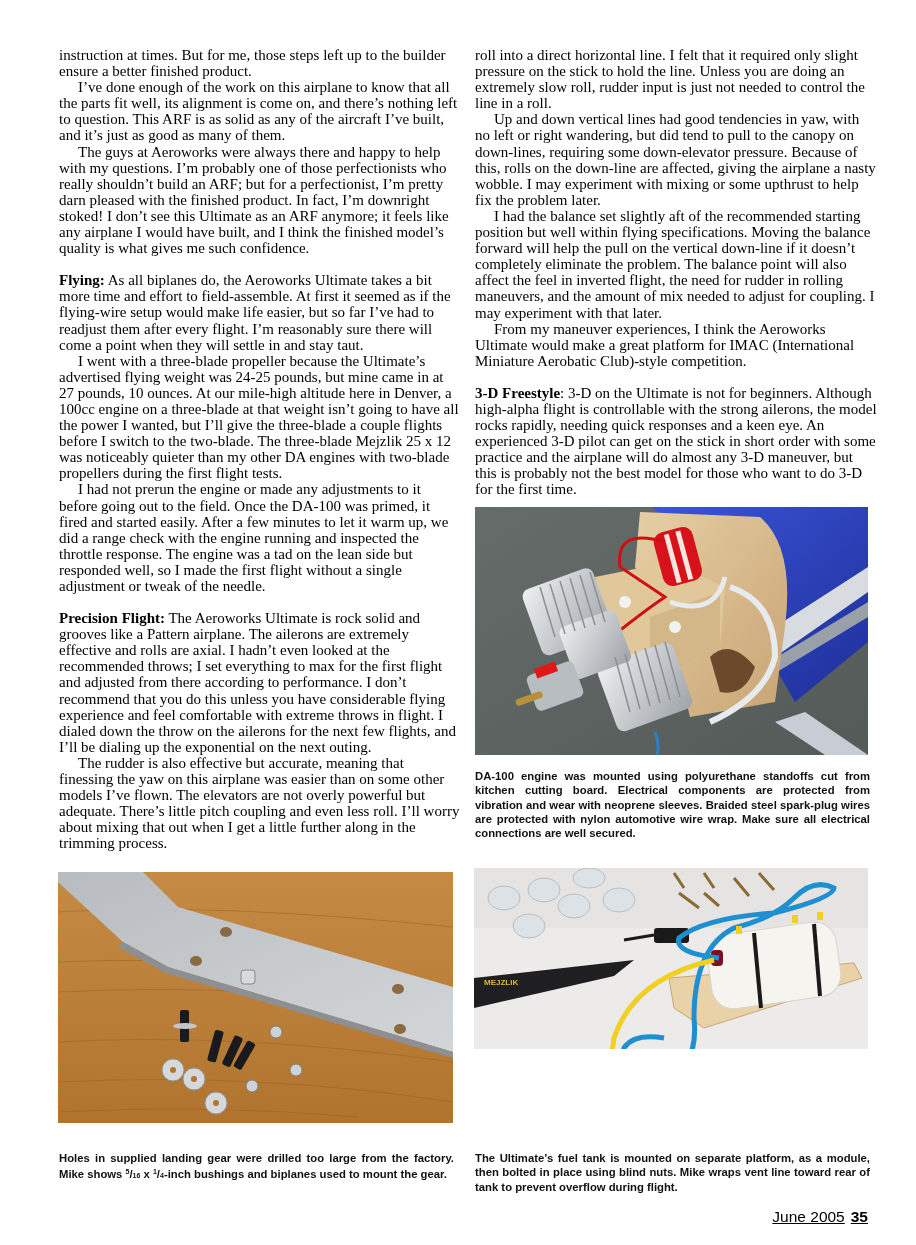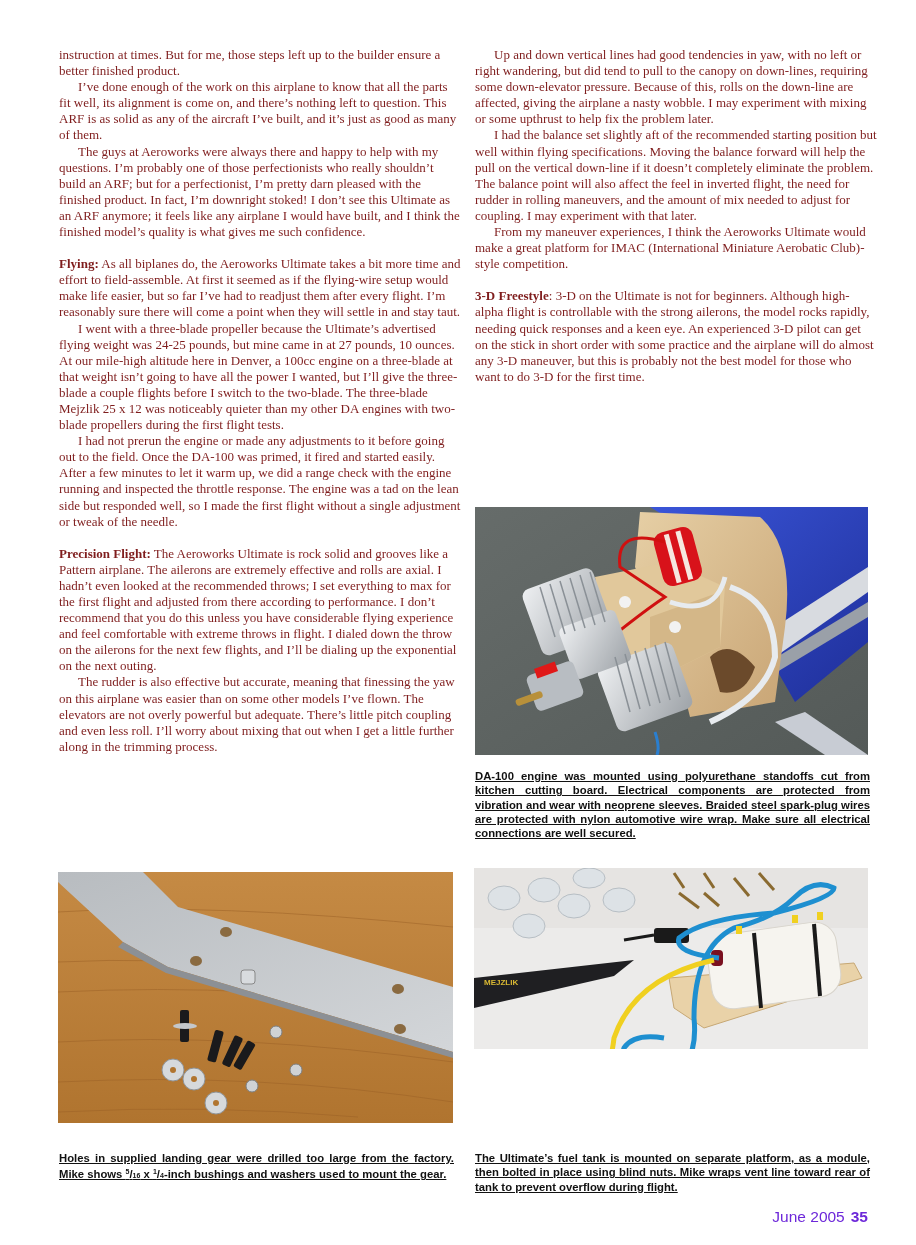--- a/index.html
+++ b/index.html
@@ -1,22 +1,22 @@
 <!DOCTYPE html>
 <html><head>
 <meta charset="utf-8">
 <style>
   html, body { margin: 0; padding: 0; background: #ffffff; }
   body { width: 916px; height: 1245px; position: relative; overflow: hidden; }
   .col {
     position: absolute;
     font-family: "Liberation Serif", serif;
-    font-size: 13px;
+    font-size: 15px;
     line-height: 16.1px;
-    color: #7f1d1d;
+    color: #000000;
     text-align: left;
   }
   .col-left { left: 59px; top: 47px; width: 402px; }
   .col-right { left: 475px; top: 47px; width: 402px; }
   .col p { margin: 0; }
   .col p.indent { text-indent: 19px; }
   .col p.gap { margin-top: 16px; }
   .col b { font-weight: bold; }
 
   .photo {
@@ -24,50 +24,51 @@
     overflow: hidden;
   }
   .caption {
     position: absolute;
     font-family: "Liberation Sans", sans-serif;
     font-weight: bold;
     font-size: 11.3px;
     line-height: 14.3px;
     color: #111111;
     text-align: justify;
-    text-decoration: underline;
   }
   .caption sup, .caption sub { font-size: 7px; }
   .caption sup { vertical-align: 4px; }
   .caption sub { vertical-align: 0; }
 
   .footer {
     position: absolute;
     right: 48px; top: 1208px;
     font-family: "Liberation Sans", sans-serif;
     font-size: 15.5px;
-    color: #6d28d9;
+    color: #000000;
+    text-decoration: underline;
   }
   .footer .page { font-weight: bold; margin-left: 6px; }
 </style>
 </head>
 <body>
 
 <div class="col col-left">
   <p>instruction at times. But for me, those steps left up to the builder ensure a better finished product.</p>
   <p class="indent">I’ve done enough of the work on this airplane to know that all the parts fit well, its alignment is come on, and there’s nothing left to question. This ARF is as solid as any of the aircraft I’ve built, and it’s just as good as many of them.</p>
   <p class="indent">The guys at Aeroworks were always there and happy to help with my questions. I’m probably one of those perfectionists who really shouldn’t build an ARF; but for a perfectionist, I’m pretty darn pleased with the finished product. In fact, I’m downright stoked! I don’t see this Ultimate as an ARF anymore; it feels like any airplane I would have built, and I think the finished model’s quality is what gives me such confidence.</p>
   <p class="gap"><b>Flying:</b><span> As all biplanes do, the Aeroworks Ultimate takes a bit more time and effort to field-assemble. At first it seemed as if the flying-wire setup would make life easier, but so far I’ve had to readjust them after every flight. I’m reasonably sure there will come a point when they will settle in and stay taut.</span></p>
   <p class="indent">I went with a three-blade propeller because the Ultimate’s advertised flying weight was 24-25 pounds, but mine came in at 27 pounds, 10 ounces. At our mile-high altitude here in Denver, a 100cc engine on a three-blade at that weight isn’t going to have all the power I wanted, but I’ll give the three-blade a couple flights before I switch to the two-blade. The three-blade Mejzlik 25 x 12 was noticeably quieter than my other DA engines with two-blade propellers during the first flight tests.</p>
   <p class="indent">I had not prerun the engine or made any adjustments to it before going out to the field. Once the DA-100 was primed, it fired and started easily. After a few minutes to let it warm up, we did a range check with the engine running and inspected the throttle response. The engine was a tad on the lean side but responded well, so I made the first flight without a single adjustment or tweak of the needle.</p>
   <p class="gap"><b>Precision Flight:</b><span> The Aeroworks Ultimate is rock solid and grooves like a Pattern airplane. The ailerons are extremely effective and rolls are axial. I hadn’t even looked at the recommended throws; I set everything to max for the first flight and adjusted from there according to performance. I don’t recommend that you do this unless you have considerable flying experience and feel comfortable with extreme throws in flight. I dialed down the throw on the ailerons for the next few flights, and I’ll be dialing up the exponential on the next outing.</span></p>
   <p class="indent">The rudder is also effective but accurate, meaning that finessing the yaw on this airplane was easier than on some other models I’ve flown. The elevators are not overly powerful but adequate. There’s little pitch coupling and even less roll. I’ll worry about mixing that out when I get a little further along in the trimming process.</p>
 </div>
 
 <div class="col col-right">
+  <p>roll into a direct horizontal line. I felt that it required only slight pressure on the stick to hold the line. Unless you are doing an extremely slow roll, rudder input is just not needed to control the line in a roll.</p>
   <p class="indent">Up and down vertical lines had good tendencies in yaw, with no left or right wandering, but did tend to pull to the canopy on down-lines, requiring some down-elevator pressure. Because of this, rolls on the down-line are affected, giving the airplane a nasty wobble. I may experiment with mixing or some upthrust to help fix the problem later.</p>
   <p class="indent">I had the balance set slightly aft of the recommended starting position but well within flying specifications. Moving the balance forward will help the pull on the vertical down-line if it doesn’t completely eliminate the problem. The balance point will also affect the feel in inverted flight, the need for rudder in rolling maneuvers, and the amount of mix needed to adjust for coupling. I may experiment with that later.</p>
   <p class="indent">From my maneuver experiences, I think the Aeroworks Ultimate would make a great platform for IMAC (International Miniature Aerobatic Club)-style competition.</p>
   <p class="gap"><b>3-D Freestyle</b><span>: 3-D on the Ultimate is not for beginners. Although high-alpha flight is controllable with the strong ailerons, the model rocks rapidly, needing quick responses and a keen eye. An experienced 3-D pilot can get on the stick in short order with some practice and the airplane will do almost any 3-D maneuver, but this is probably not the best model for those who want to do 3-D for the first time.</span></p>
 </div>
 
 <div class="photo" style="left:475px; top:507px; width:393px; height:248px; background:#5f6563;" title="DA-100 twin-cylinder engine mounted on firewall of blue biplane fuselage">
   <svg width="393" height="248" viewBox="0 0 393 248">
     <defs>
       <linearGradient id="carpet" x1="0" y1="0" x2="1" y2="1">
@@ -193,21 +194,21 @@
     </g>
 
     <g fill="#cfd2d5" stroke="#7c8084">
       <circle cx="218" cy="160" r="6"></circle>
         <circle cx="238" cy="198" r="6"></circle>
         <circle cx="194" cy="214" r="6"></circle>
     </g>
   </svg>
 </div>
 <div class="caption" style="left:59px; top:1151px; width:395px;">
-  <span>Holes in supplied landing gear were drilled too large from the factory. Mike shows </span><sup>5</sup>/<sub>16</sub><span> x </span><sup>1</sup>/<sub>4</sub><span>-inch bushings and washers used to mount the gear.</span>
+  <span>Holes in supplied landing gear were drilled too large from the factory. Mike shows </span><sup>5</sup>/<sub>16</sub><span> x </span><sup>1</sup>/<sub>4</sub><span>-inch bushings and biplanes used to mount the gear.</span>
 </div>
 
 <div class="photo" style="left:474px; top:868px; width:394px; height:181px; background:#eeeceb;" title="Fuel tank strapped to plywood platform with blue and yellow fuel lines, propeller blade nearby">
   <svg width="394" height="255" viewBox="0 0 394 255">
     <rect width="394" height="255" fill="#ecebea"></rect>
     <rect x="0" y="0" width="394" height="60" fill="#e6e4e2"></rect>
 
     <g fill="#dde2e6" stroke="#b7bec4">
       <ellipse cx="30" cy="30" rx="16" ry="12"></ellipse>
         <ellipse cx="70" cy="22" rx="16" ry="12"></ellipse>

